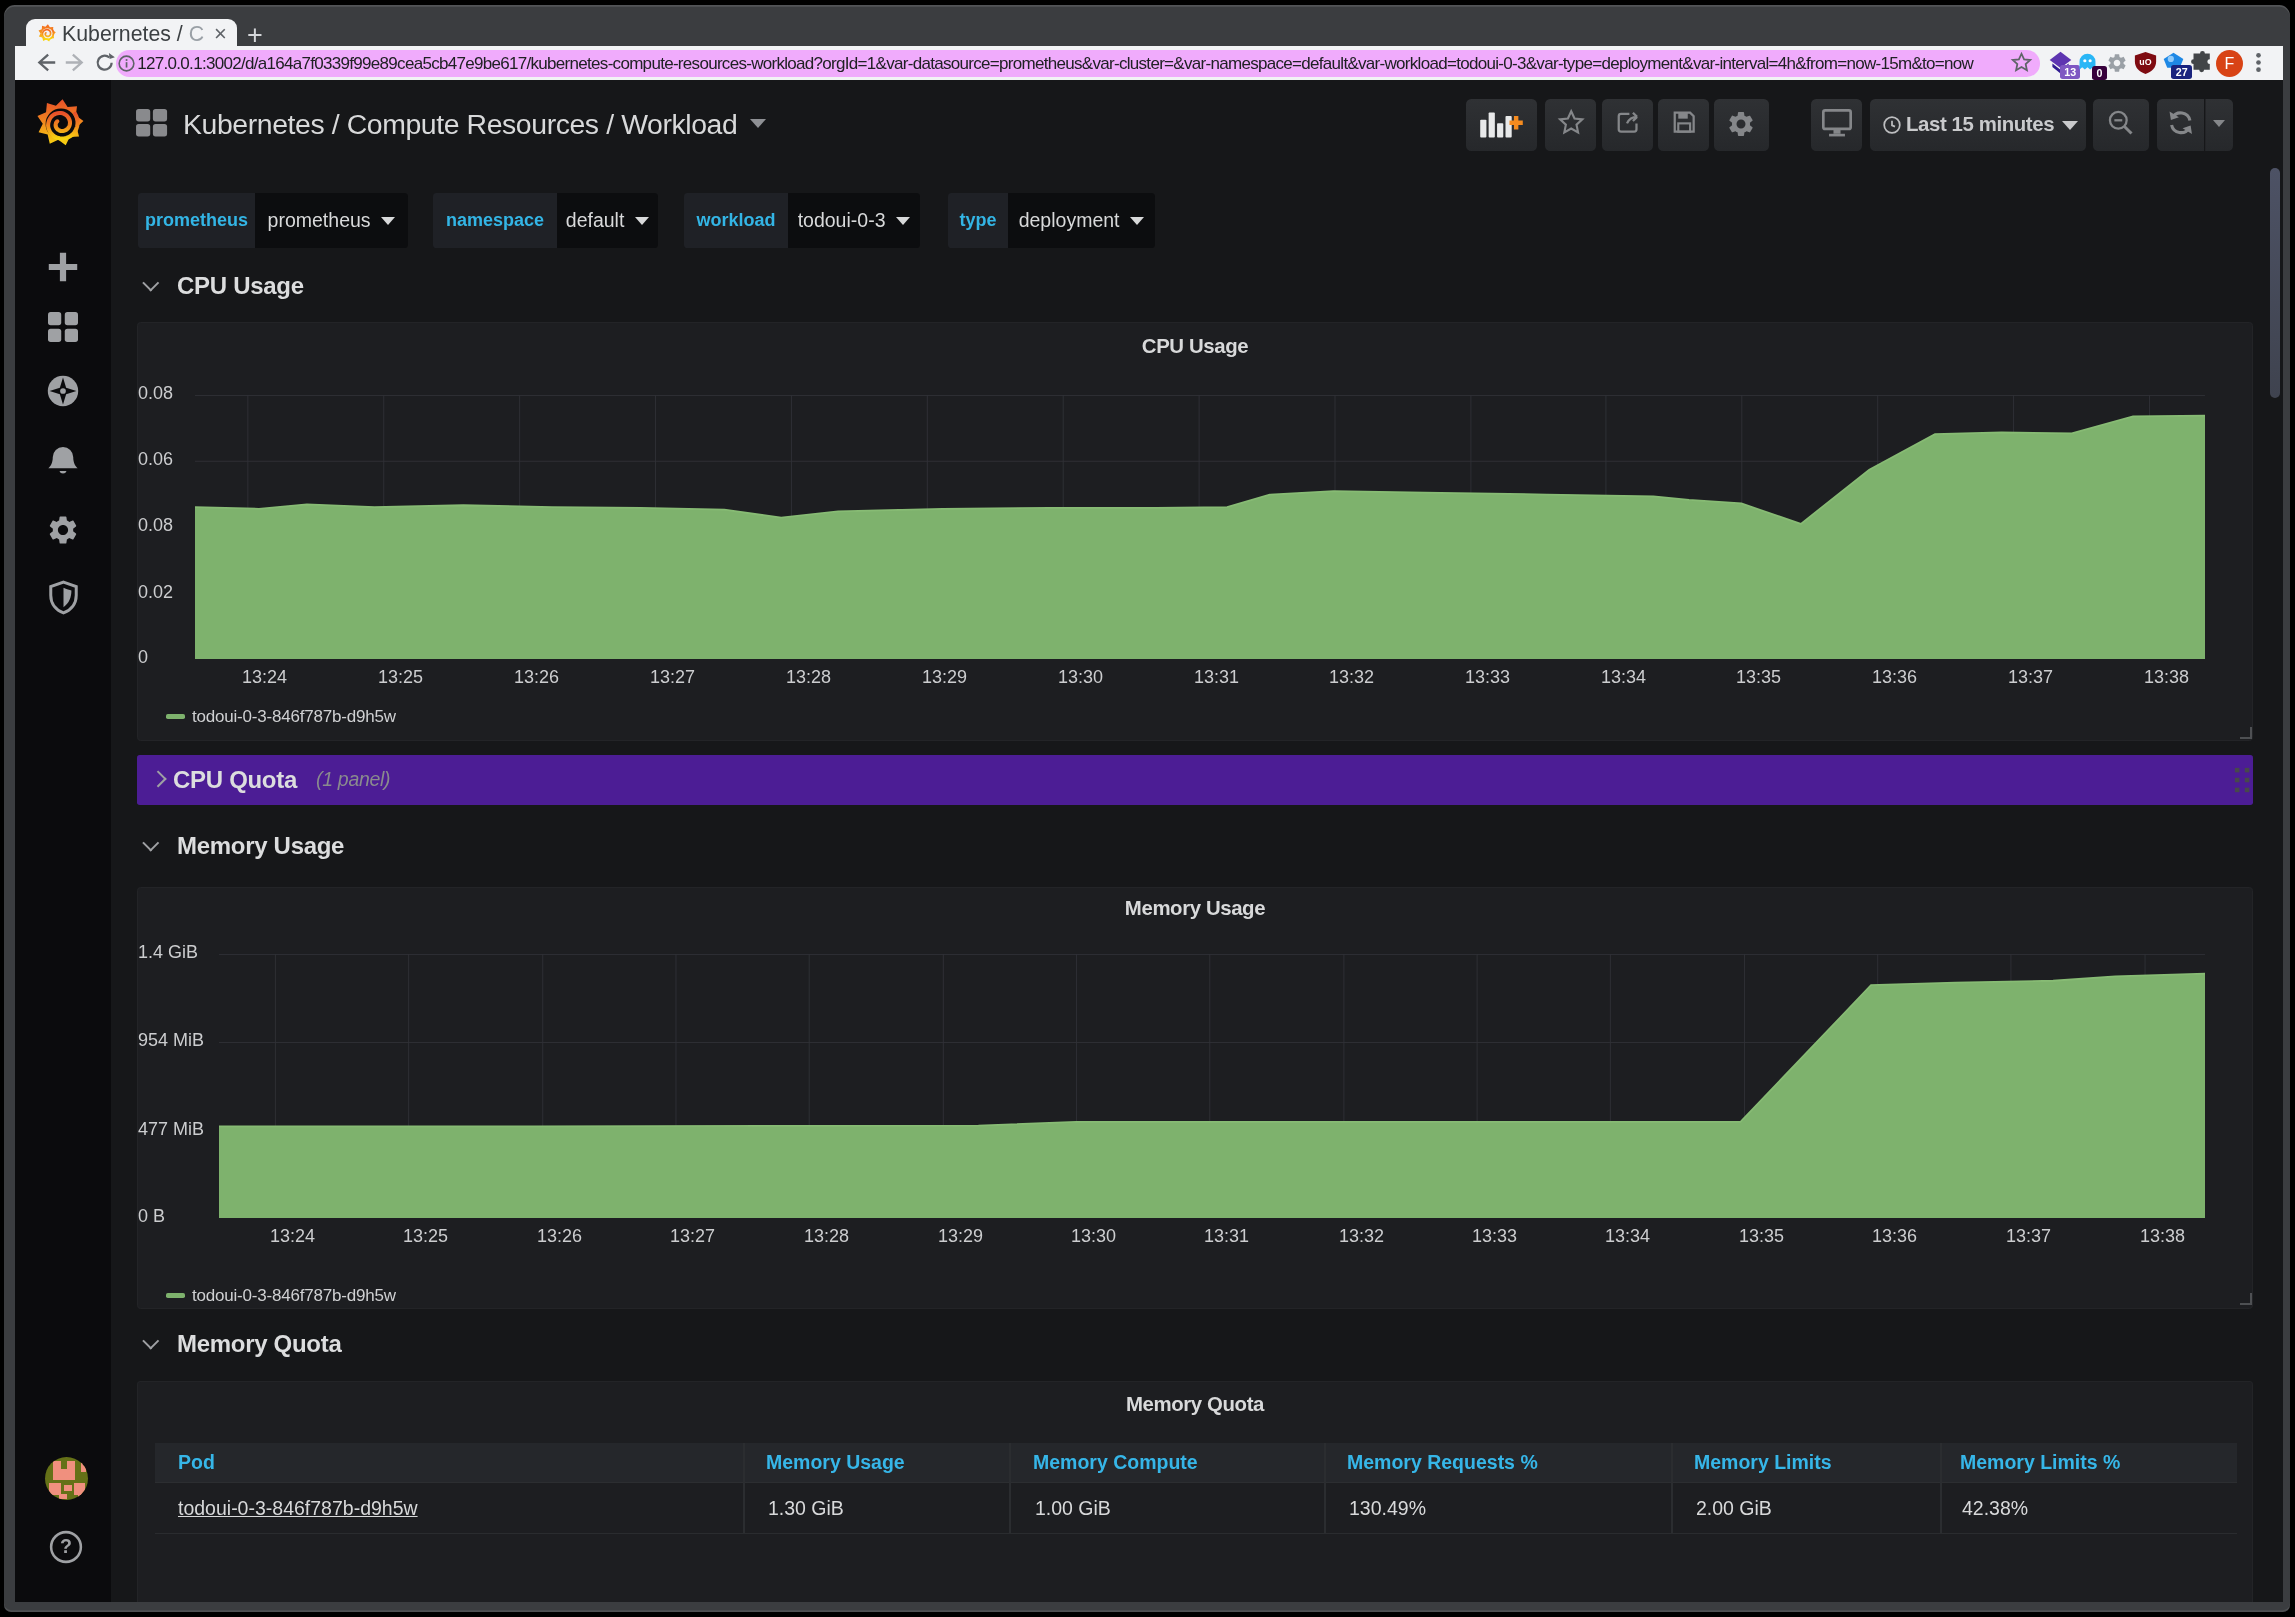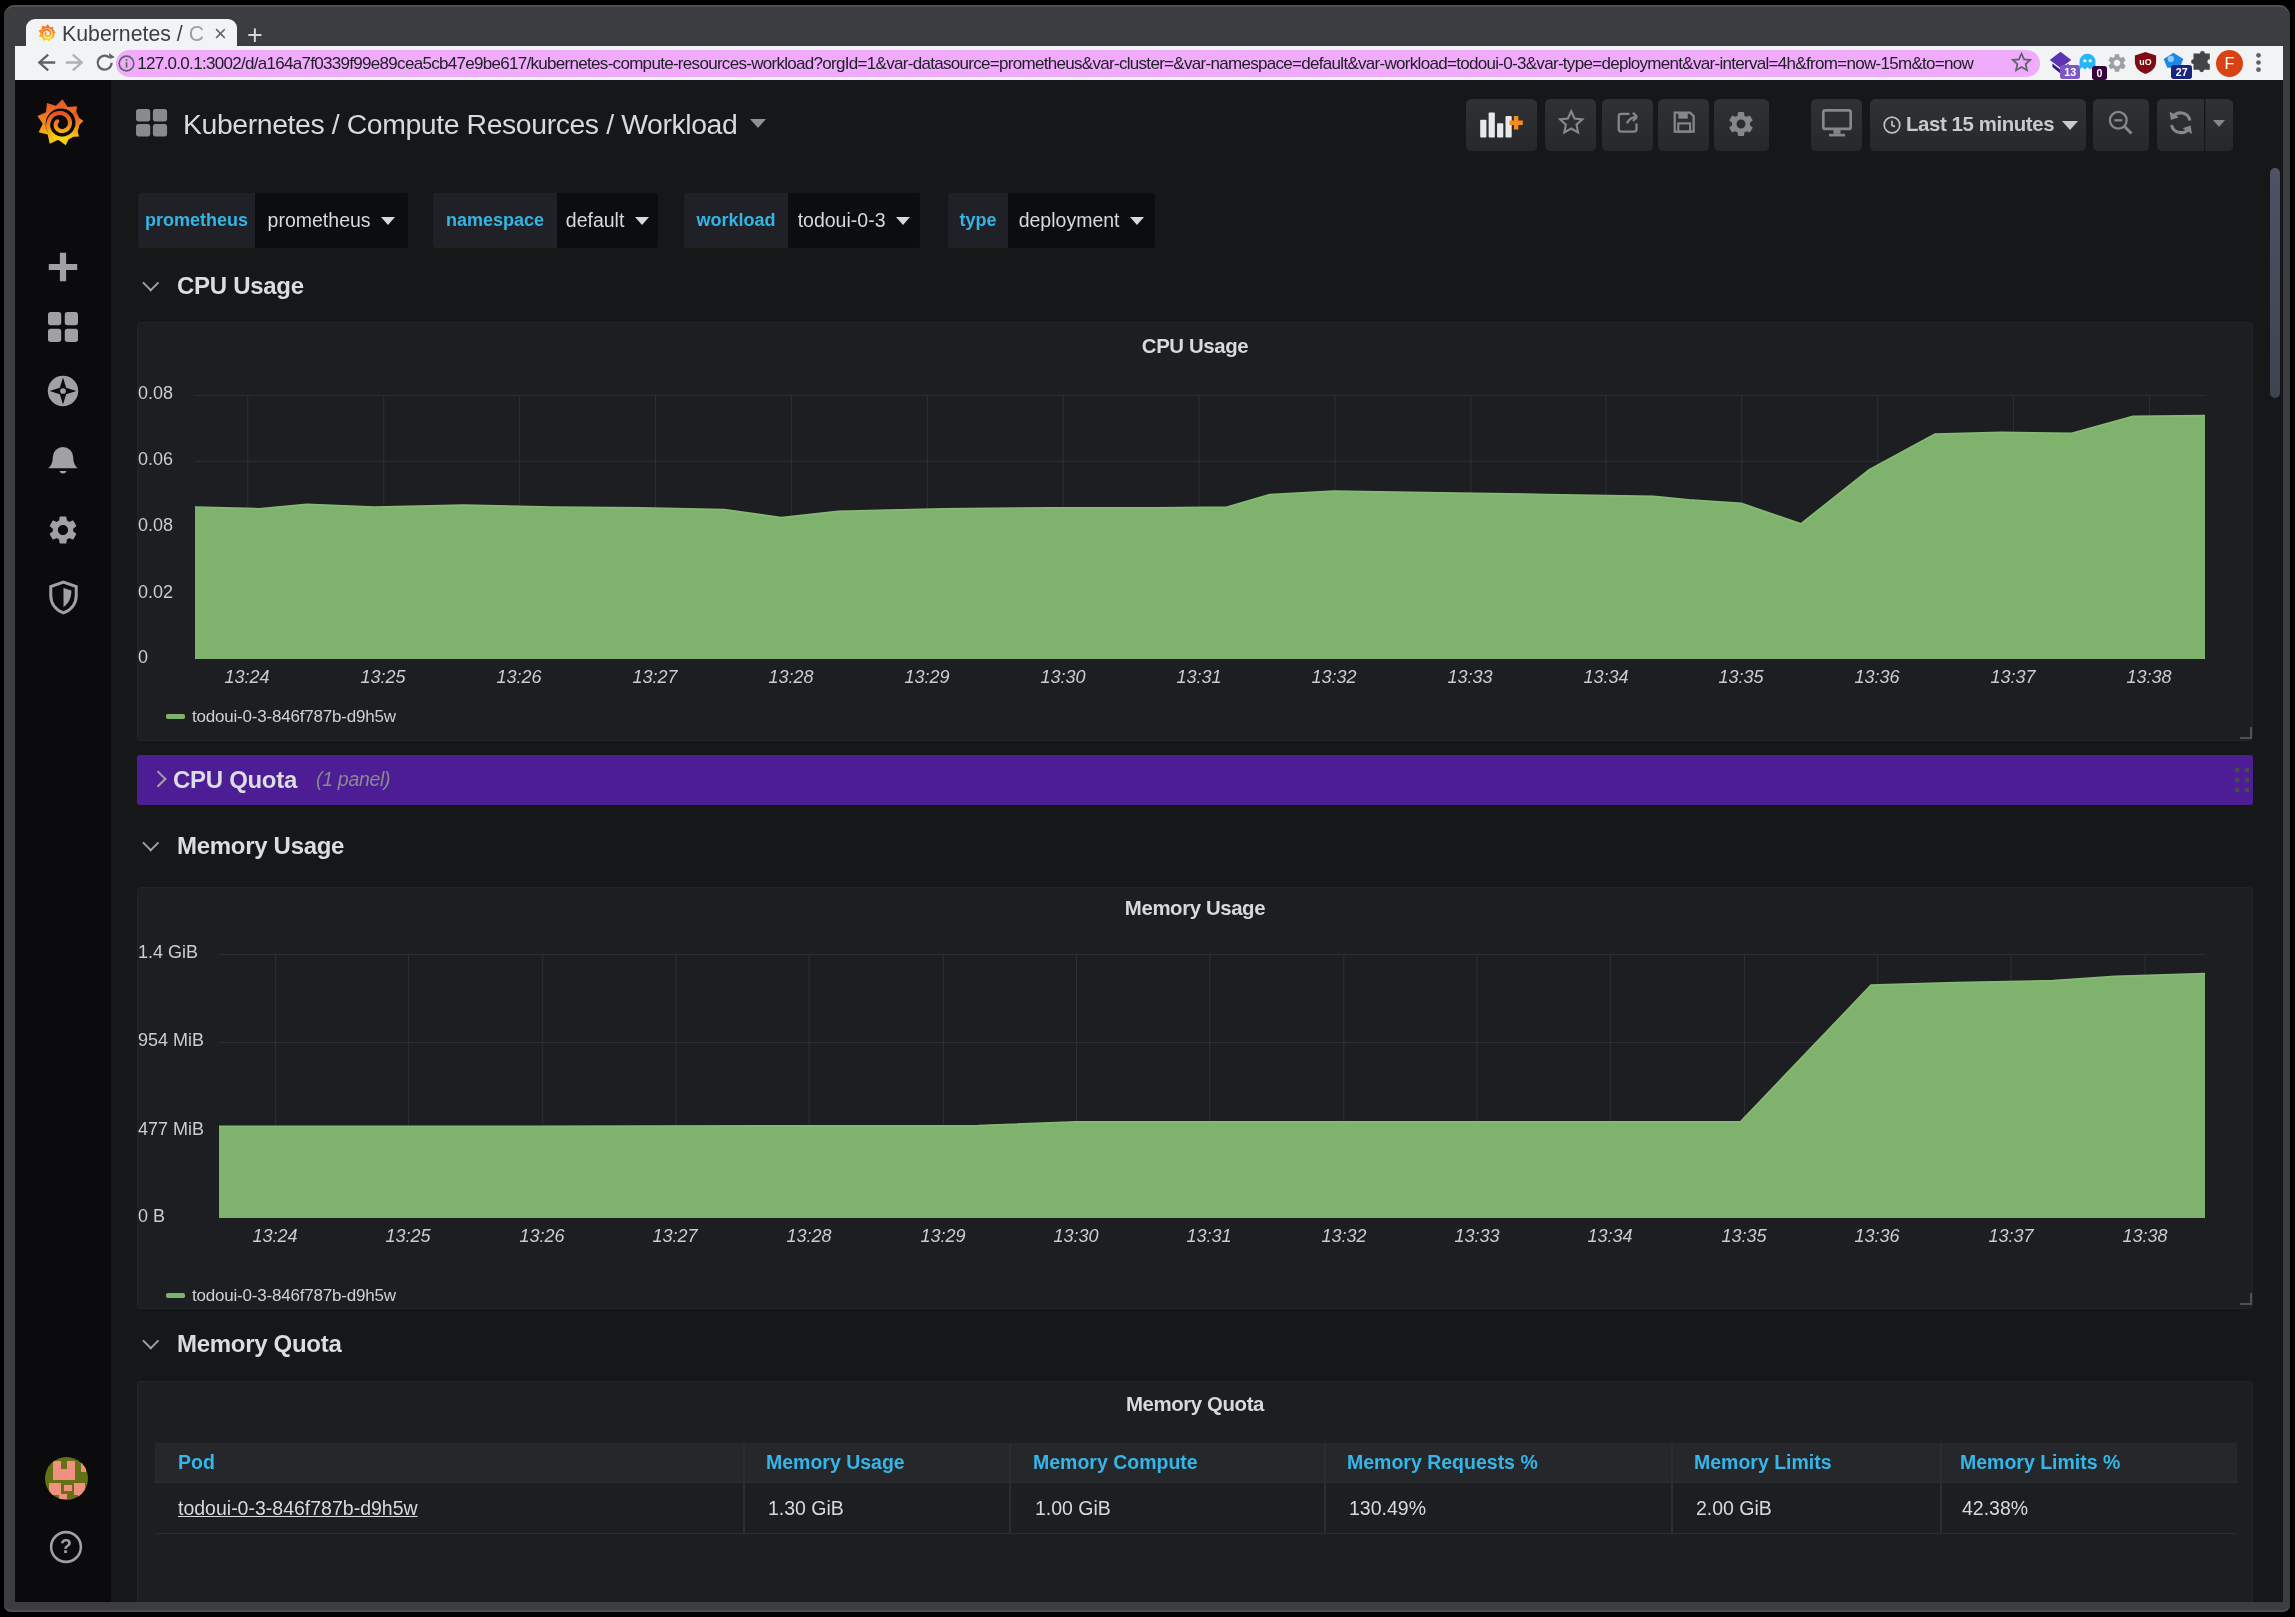--- a/index.html
+++ b/index.html
@@ -10,21 +10,21 @@
 #viewport { position:absolute; left:15px; top:80px; width:2268px; height:1522px; background:#161719; overflow:hidden; }
 #tab { position:absolute; left:26px; top:18.7px; width:211px; height:27.5px; background:#f2f3f5; border-radius:9px 9px 0 0; }
 #sidebar { position:absolute; left:0; top:0; width:96px; height:1522px; background:#0b0b0d; }
 .gbtn { position:absolute; height:52px; border-radius:5.3px; background:linear-gradient(180deg,#2f3134 0%,#26282b 100%); }
 .pill-label { background:#1f2126; color:#33b5e5; font-weight:700; display:flex; align-items:center; justify-content:center; font-size:18px; }
 .pill-value { background:#0c0d0f; color:#d8d9da; display:flex; align-items:center; justify-content:center; font-size:19.5px; }
 .sechdr { position:absolute; color:#dcddde; font-size:24px; font-weight:700; letter-spacing:-0.3px; }
 .panel { position:absolute; background:#1d1e21; border:0.9px solid #232427; border-radius:3.6px; }
 .ptitle { position:absolute; width:100%; text-align:center; color:#d8d9da; font-size:20.4px; font-weight:600; letter-spacing:-0.4px; }
 .ylab { position:absolute; color:#cccdcf; font-size:18px; }
-.xlab { position:absolute; color:#cccdcf; font-size:18px; text-align:center; width:80px;font-style:italic; }
+.xlab { position:absolute; color:#cccdcf; font-size:18px; text-align:right; width:80px; }
 .legend { position:absolute; color:#cfd0d2; font-size:17px; letter-spacing:-0.2px; }
 .ldash { position:absolute; width:18.7px; height:5.3px; background:#7eb26d; border-radius:1.8px; }
 .thead { color:#36b6e8; font-size:19.5px; font-weight:700; }
 .tcell { color:#d8d9da; font-size:19.5px; }
 .corner { position:absolute; width:11.5px; height:11.5px; border-right:2.7px solid #4e5053; border-bottom:2.7px solid #4e5053; }
 </style>
 </head>
 <body>
 <div id="win"></div>
 

